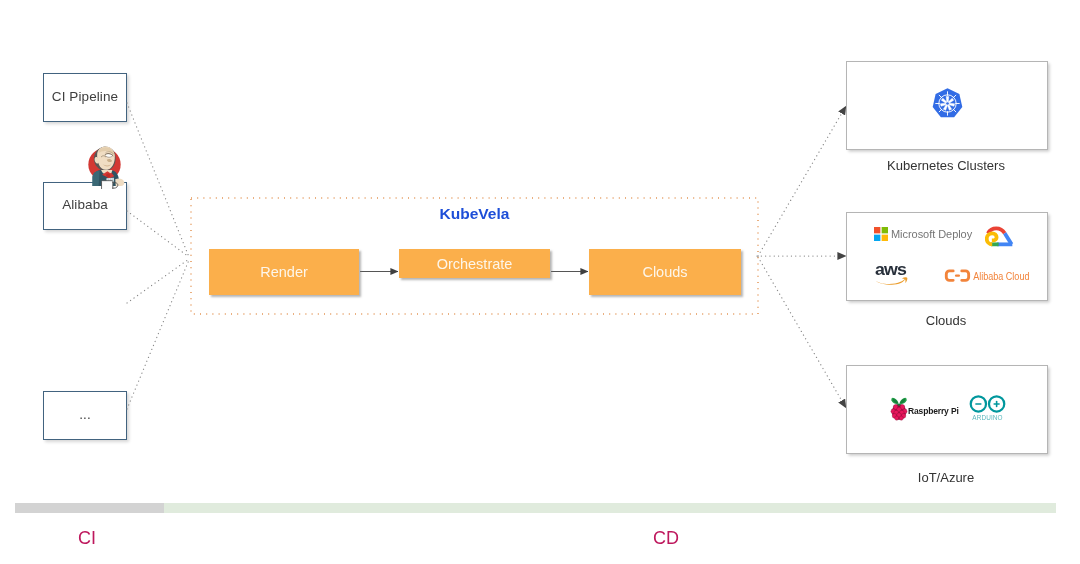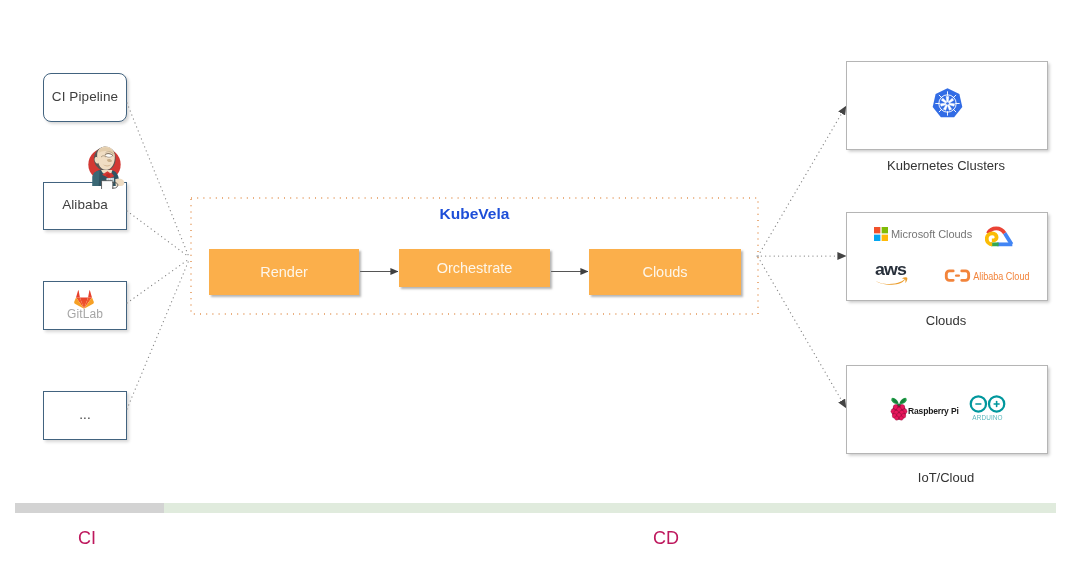--- a/index.html
+++ b/index.html
@@ -17,21 +17,21 @@
   .bar-cd{position:absolute;background:#e0ebdd;}
   .bar-lbl{position:absolute;font-size:18px;color:#be185d;text-align:center;}
   .ms-azure-text{position:absolute;left:44px;top:15px;font-size:11px;color:#757575;white-space:nowrap;letter-spacing:-0.05px;}
   .rpi-text{position:absolute;left:61px;top:40px;font-size:8.5px;font-weight:bold;color:#1b1b1b;white-space:nowrap;letter-spacing:-0.15px;}
 </style>
 </head>
 <body>
 
 <div class="stage">
 
-  <div class="srcbox" style="left:43px;top:73px;width:82px;height:47px;border-radius:8px;">
+  <div class="srcbox" style="left:43px;top:73px;width:82px;height:47px;">
     <span class="lbl">CI Pipeline</span>
   </div>
 
   <div class="srcbox" style="left:43px;top:182px;width:82px;height:46px;">
     <span class="lbl">Alibaba</span>
   </div>
   <svg viewBox="0 0 100 100" style="position:absolute;left:80px;top:140px;width:49px;height:49px;">
     <g>
       <circle cx="50" cy="50" r="33" fill="#d33833"></circle>
       <g transform="translate(7,6) scale(0.78)">
@@ -54,38 +54,20 @@
       <path d="M53,71 L64,67 L70,74 L58,79 Z" fill="#d33833"></path>
       <circle cx="57.5" cy="72.5" r="4.2" fill="#bb2e2a"></circle>
       <path d="M54,78 C53,85 57,91 63,93 C68,91 70,84 69,77 Z" fill="#d6e4e8"></path>
       <path d="M58,79 L58,91 M62,78 L62,92 M66,78 L65,91" stroke="#8fa8b5" stroke-width="0.9" fill="none"></path>
       <path d="M72,80 C80,77 88,80 90,85 C92,90 88,94 82,94 L73,94 Z" fill="#efdcc2"></path>
       <rect x="44" y="83" width="23" height="28" rx="1.5" fill="#fcfcfc" stroke="#4b4b4b" stroke-width="1.7"></rect>
       <path d="M66,87 C74,86 78,89 77,93 C76,98 70,99 66,98" fill="none" stroke="#4b4b4b" stroke-width="1.7"></path>
     </g>
   </svg>
 
-  <div class="srcbox gitlabbox" style="left:43px;top:281px;width:82px;height:47px;flex-direction:column;gap:0;">
-    <svg viewBox="0 0 120 112" style="width:22px;height:19px;display:block;position:relative;left:-1px;top:1px;">
-      <defs>
-        <linearGradient id="glg1" x1="0.5" y1="0" x2="0.5" y2="1">
-          <stop offset="0" stop-color="#e8412c"></stop>
-            <stop offset="1" stop-color="#f4632c"></stop>
-        </linearGradient>
-      </defs>
-      <path d="M60,110 L84,44 L36,44 Z" fill="url(#glg1)"></path>
-      <path d="M60,110 L36,44 L13,44 Z" fill="#f0562a"></path>
-      <path d="M13,44 L3,68 C1,73 2,78 6,81 L60,110 Z" fill="#f6a025"></path>
-      <path d="M13,44 L25,3 C25.8,0 27.5,0 28.3,3 L36,44 Z" fill="#e8412c"></path>
-      <path d="M60,110 L84,44 L107,44 Z" fill="#f0562a"></path>
-      <path d="M107,44 L117,68 C119,73 118,78 114,81 L60,110 Z" fill="#f6a025"></path>
-      <path d="M107,44 L95,3 C94.2,0 92.5,0 91.7,3 L84,44 Z" fill="#e8412c"></path>
-    </svg>
-    <span class="lbl gitlabtext">GitLab</span>
-  </div>
 
   <div class="srcbox" style="left:43px;top:391px;width:82px;height:47px;">
     <span class="lbl">...</span>
   </div>
 
   <svg class="overlay" viewBox="0 0 1080 564">
     <defs>
       <marker id="ah" markerWidth="9" markerHeight="8" refX="8.6" refY="4" orient="auto" markerUnits="userSpaceOnUse">
         <path d="M0,0 L9,4 L0,8 z" fill="#444"></path>
       </marker>
@@ -111,21 +93,21 @@
   </svg>
 
   <svg viewBox="0 0 569 118" style="position:absolute;left:190px;top:197px;width:569px;height:118px;">
     <rect x="1" y="1" width="567" height="116" fill="none" stroke="#e39555" stroke-width="1.5" stroke-dasharray="1.0 5.2" stroke-linecap="butt"></rect>
   </svg>
   <div class="velatitle" style="left:191px;top:205px;width:567px;text-align:center;">KubeVela</div>
 
   <div class="stage-box" style="left:209px;top:249px;width:150px;height:46px;">
     <span>Render</span>
   </div>
-  <div class="stage-box" style="left:399px;top:249px;width:151px;height:38px;">
+  <div class="stage-box" style="left:399px;top:249px;width:151px;height:29px;">
     <span>Orchestrate</span>
   </div>
   <div class="stage-box" style="left:589px;top:249px;width:152px;height:46px;">
     <span>Clouds</span>
   </div>
 
   <div class="tgtbox" style="left:846px;top:61px;width:200px;height:87px;">
     <svg class="logo-k8s" viewBox="0 0 100 100" style="position:absolute;left:85px;top:26px;width:31px;height:31px;">
       <g transform="translate(50,50)">
         <polygon points="0,-49 38.3,-30.6 47.8,10.9 21.3,44.1 -21.3,44.1 -47.8,10.9 -38.3,-30.6" fill="#326ce5"></polygon>
@@ -156,21 +138,21 @@
   </div>
   <div class="tgtcap" style="left:846px;top:158px;width:200px;">Kubernetes Clusters</div>
 
   <div class="tgtbox" style="left:846px;top:212px;width:200px;height:87px;">
     <svg viewBox="0 0 22 22" style="position:absolute;left:27px;top:13px;width:14px;height:16px;">
       <rect x="0" y="0" width="10" height="10" fill="#f1512b"></rect>
       <rect x="12" y="0" width="10" height="10" fill="#80bc06"></rect>
       <rect x="0" y="12" width="10" height="10" fill="#05a6f0"></rect>
       <rect x="12" y="12" width="10" height="10" fill="#ffba08"></rect>
     </svg>
-    <div class="ms-azure-text">Microsoft Clouds</div>
+    <div class="ms-azure-text">Microsoft Deploy</div>
     <svg viewBox="0 0 150 116" style="position:absolute;left:138px;top:12px;width:30px;height:22px;">
       <g fill="none" stroke-width="20" stroke-linecap="butt">
         <path d="M100,44 C90,28 74,18 55,18 C36,18 20,28 11,44" stroke="#ea4335"></path>
         <path d="M100,44 L136,102" stroke="#4285f4"></path>
         <path d="M140,102 L60,102" stroke="#4285f4"></path>
         <path d="M68,102 L28,102" stroke="#34a853"></path>
         <path d="M34,102 C18,102 5,89 5,73 C5,57 18,44 34,44 C47,44 57,53 57,65 C57,74 50,81 42,81 L32,81" stroke="#fbbc05"></path>
       </g>
     </svg>
     <svg viewBox="0 0 104 70" style="position:absolute;left:26px;top:49px;width:35px;height:24px;">
@@ -223,20 +205,20 @@
         <circle cx="112" cy="36" r="31"></circle>
       </g>
       <g stroke="#00979d" stroke-width="6.5" stroke-linecap="round">
         <line x1="28" y1="36" x2="48" y2="36"></line>
         <line x1="102" y1="36" x2="122" y2="36"></line>
         <line x1="112" y1="26" x2="112" y2="46"></line>
       </g>
       <text x="75" y="100" font-family="'Liberation Sans',sans-serif" font-size="26" fill="#58b6bb" text-anchor="middle" letter-spacing="0.5">ARDUINO</text>
     </svg>
   </div>
-  <div class="tgtcap" style="left:846px;top:470px;width:200px;">IoT/Cloud</div>
+  <div class="tgtcap" style="left:846px;top:470px;width:200px;">IoT/Azure</div>
 
   <div class="bar-ci" style="left:15px;top:503px;width:149px;height:10px;"></div>
   <div class="bar-cd" style="left:164px;top:503px;width:892px;height:10px;"></div>
   <div class="bar-lbl" style="left:57px;top:528px;width:60px;">CI</div>
   <div class="bar-lbl" style="left:636px;top:528px;width:60px;">CD</div>
 
 </div>
 
 </body></html>

